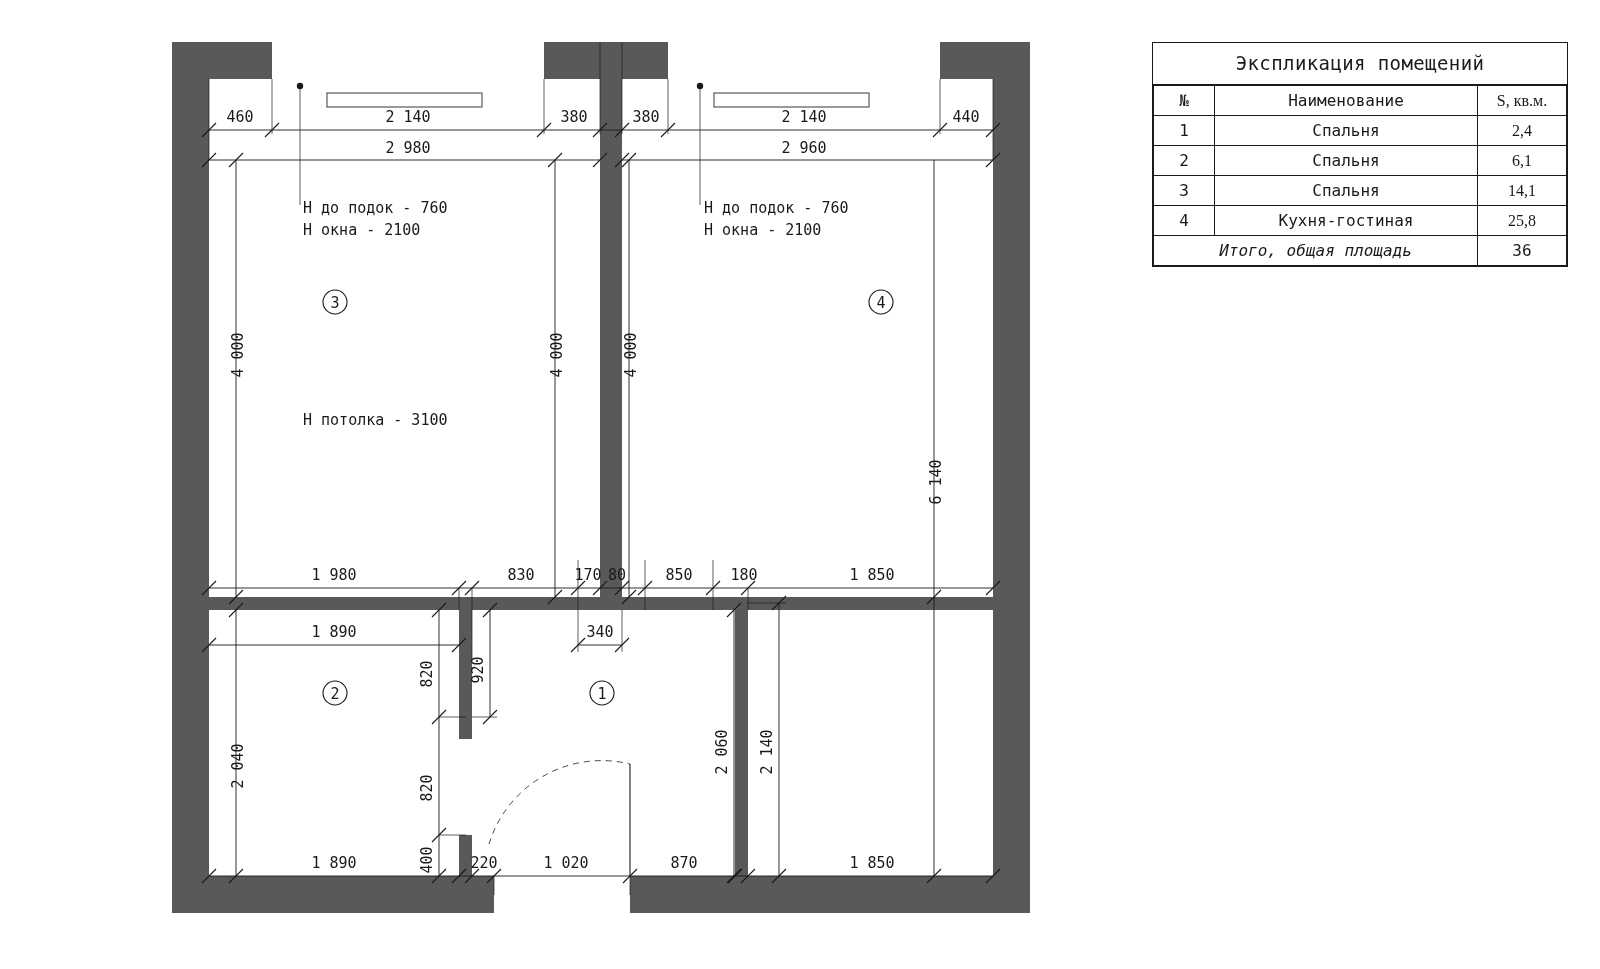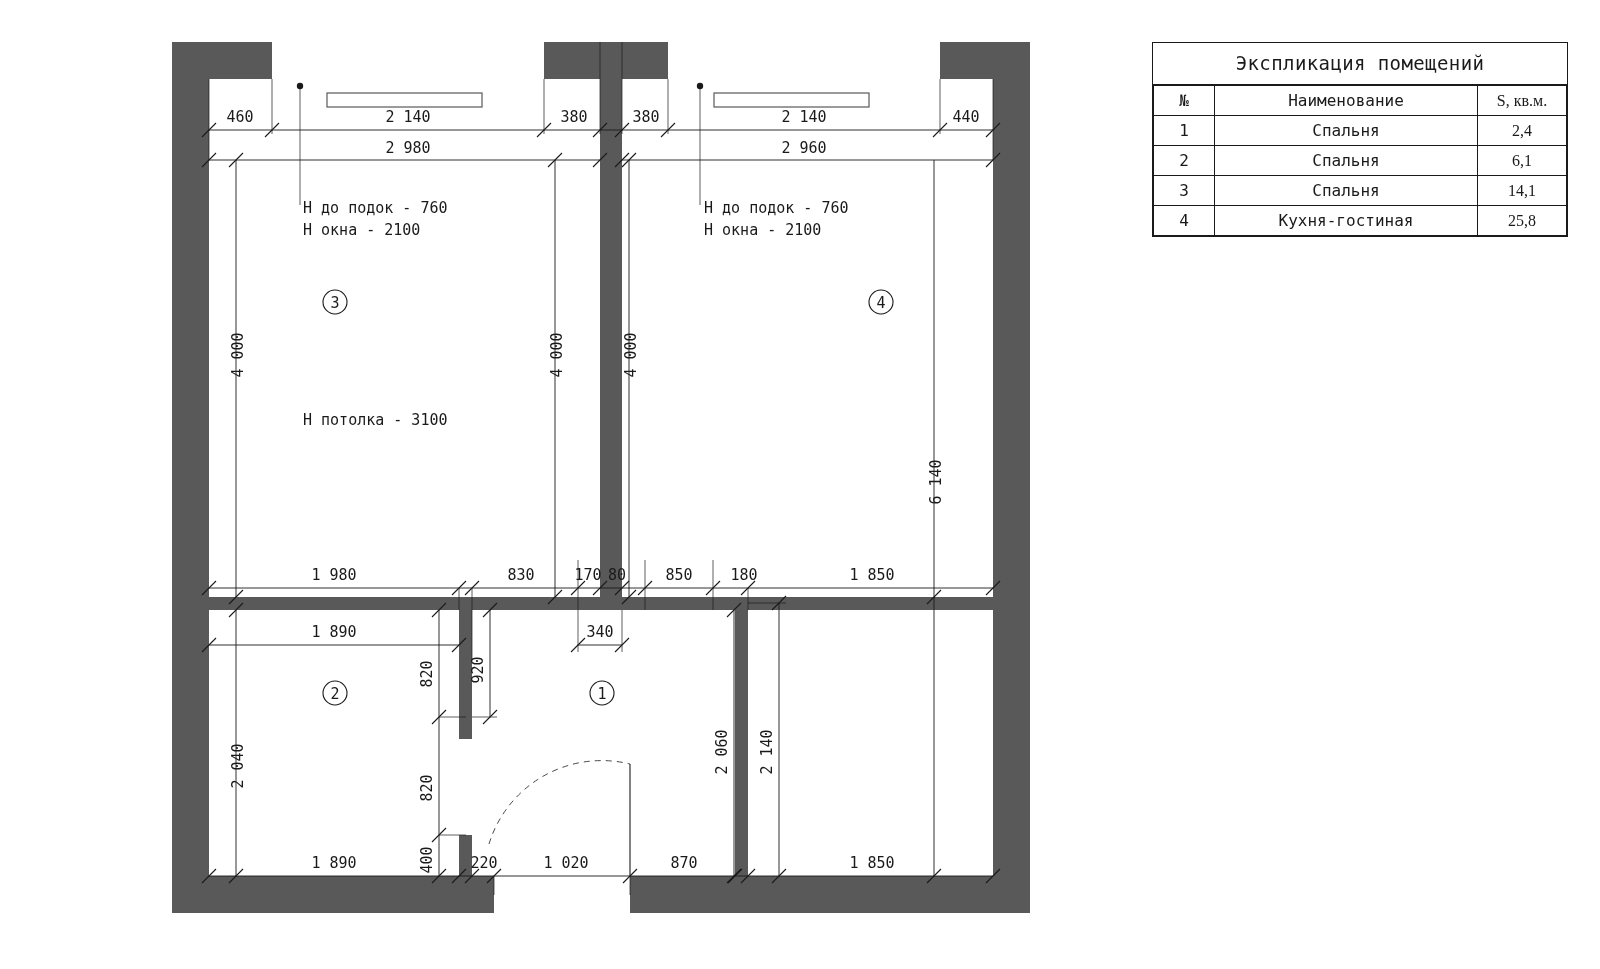--- a/index.html
+++ b/index.html
@@ -356,15 +356,19 @@
       <tr>
         <td>3</td>
         <td>Спальня</td>
         <td>14,1</td>
       </tr>
       <tr>
         <td>4</td>
         <td>Кухня-гостиная</td>
         <td>25,8</td>
       </tr>
+      <tr class="total">
+        <td class="total-label" colspan="2">Итого, общая площадь</td>
+        <td>36</td>
+      </tr>
     </tbody>
   </table>
 </div>
 
 </body></html>

